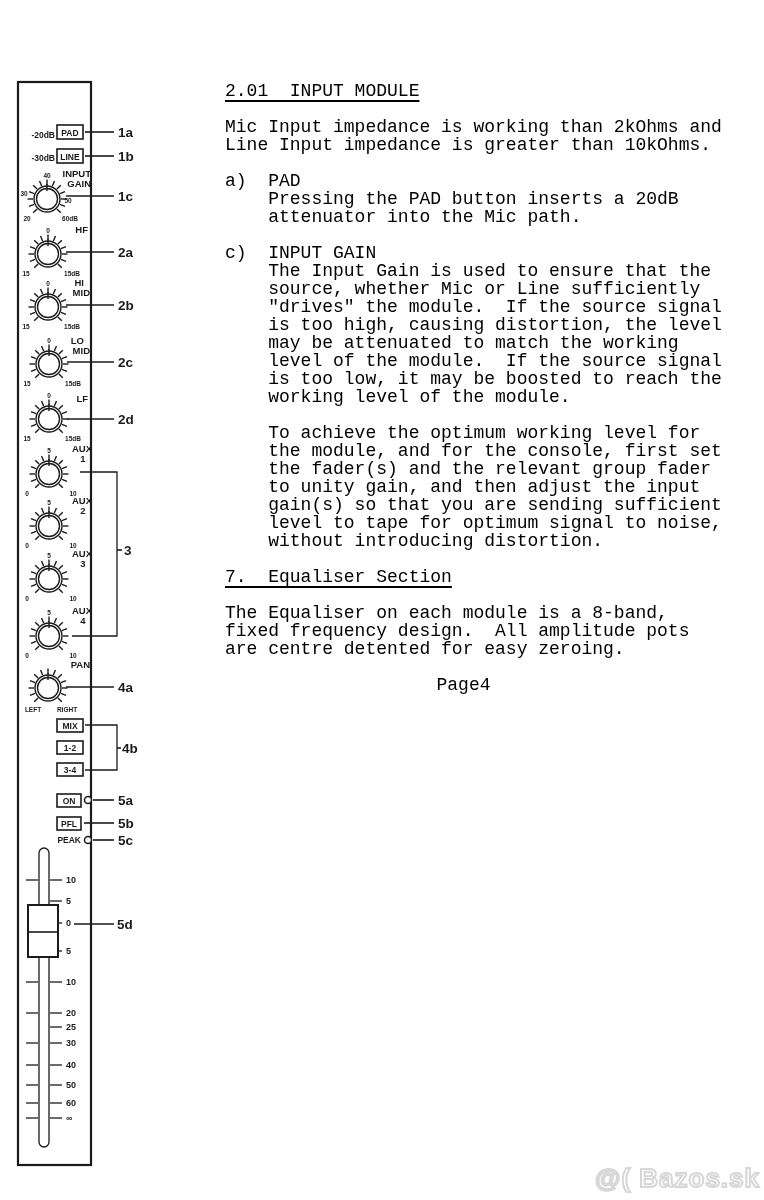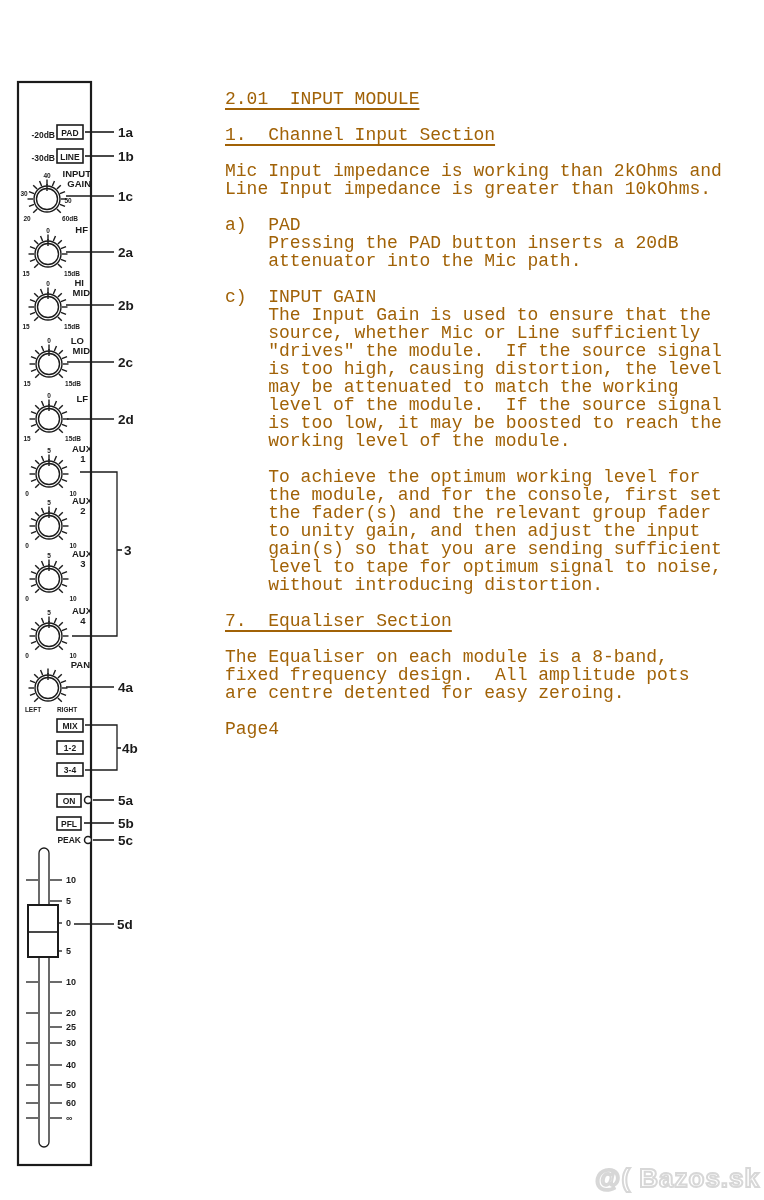--- a/index.html
+++ b/index.html
@@ -1,24 +1,24 @@
 <!DOCTYPE html>
 <html><head>
 <meta charset="utf-8">
 <style>
   html,body{margin:0;padding:0;}
   body{width:764px;height:1200px;background:#ffffff;overflow:hidden;}
   .page{position:relative;width:764px;height:1200px;background:#fff;font-family:"Liberation Sans",sans-serif;}
 
   
-  .doc{position:absolute;left:225px;top:90px;width:505px;color:#a16207;}
+  .doc{position:absolute;left:225px;top:82px;width:505px;color:#000000;}
   .block{white-space:pre;font-family:"Liberation Mono","DejaVu Sans Mono",monospace;
          font-size:18px;line-height:18px;margin:0 0 18px 0;}
   .heading{text-decoration:underline;text-underline-offset:4px;text-decoration-thickness:1.5px;}
-  .pageno{text-align:left;padding-right:28px;margin-top:16px;}
+  .pageno{text-align:center;padding-right:28px;margin-top:16px;}
 
   
   svg{position:absolute;left:0;top:0;}
   svg text{font-family:"Liberation Sans",sans-serif;fill:#1b1b1b;}
   .panel{fill:none;stroke:#1b1b1b;stroke-width:2.2;}
   .btn{fill:#fff;stroke:#1b1b1b;stroke-width:1.6;}
   .btxt{font-size:8.5px;font-weight:bold;text-anchor:middle;}
   .pre{font-size:8.5px;font-weight:bold;text-anchor:end;}
   .klabel{font-size:9.5px;font-weight:bold;text-anchor:end;}
   .knum{font-size:9.5px;font-weight:bold;text-anchor:middle;}
@@ -378,21 +378,20 @@
     <text class="fscale" x="66" y="1121">∞</text>
 
     <rect x="28" y="905" width="30" height="52" fill="#fff" stroke="#1b1b1b" stroke-width="2"></rect>
     <line class="cl" x1="28" y1="932" x2="58" y2="932"></line>
     <line class="cl" x1="74" y1="924" x2="114" y2="924"></line>
     <text class="callout" x="117" y="929">5d</text>
   </svg>
 
   <div class="doc">
     <div class="block heading">2.01  INPUT MODULE</div>
-    <div class="block heading">1.  Channel Input Section</div>
     <div class="block">Mic Input impedance is working than 2kOhms and
 Line Input impedance is greater than 10kOhms.</div>
     <div class="block">a)  PAD
     Pressing the PAD button inserts a 20dB
     attenuator into the Mic path.</div>
     <div class="block">c)  INPUT GAIN
     The Input Gain is used to ensure that the
     source, whether Mic or Line sufficiently
     "drives" the module.  If the source signal
     is too high, causing distortion, the level

